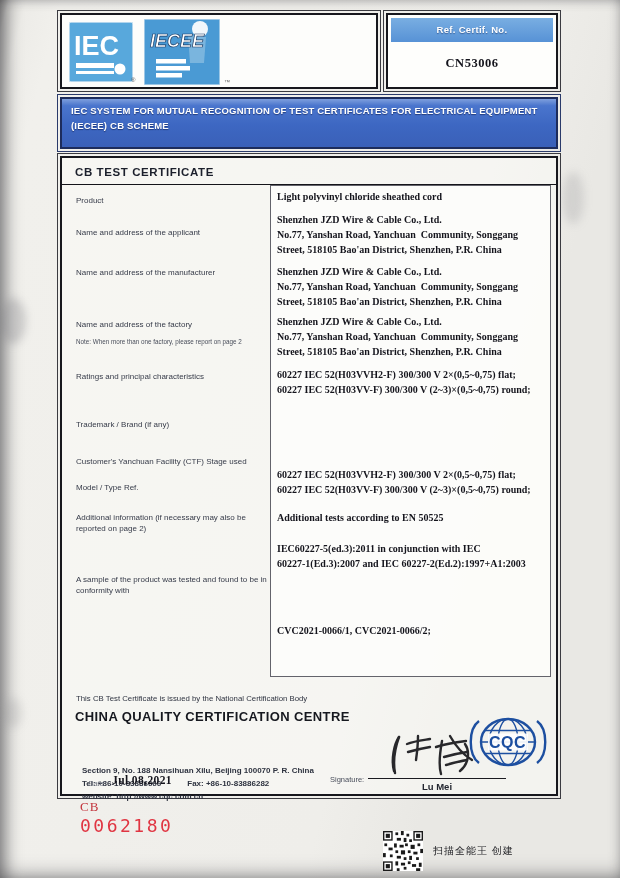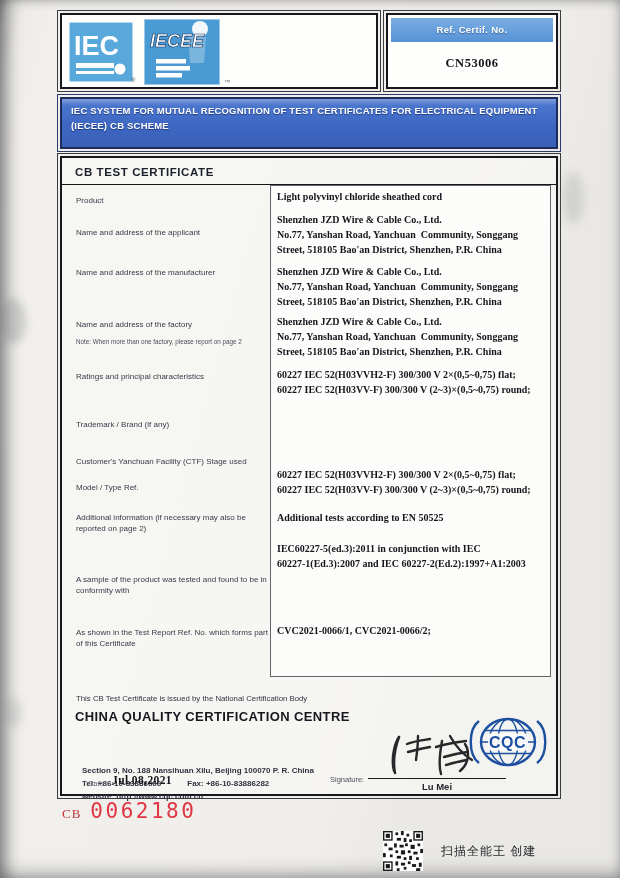--- a/index.html
+++ b/index.html
@@ -96,26 +96,26 @@
 
   .sig-label { position:absolute; left:268px; top:617px; font-size:7.5px; color:#4a4f5c; }
   .sig-line  { position:absolute; left:306px; top:620px; width:138px; border-top:1.8px solid #1a1a20; }
   .sig-name  { position:absolute; left:306px; top:623px; width:138px; text-align:center;
                font-size:9.5px; font-weight:bold; color:#23262f; }
   .sig-script{ position:absolute; left:318px; top:574px; }
 
   .cqc-logo { position:absolute; left:402px; top:556px; }
 
   
-  .cb-line { position:absolute; left:62px; top:799px; display:flex; align-items:baseline; }
+  .cb-line { position:absolute; left:62px; top:799px; display:flex; align-items:baseline;flex-direction:column; }
   .cb-prefix { font-family:"Liberation Serif",serif; font-size:13px; color:#c2343c; letter-spacing:1px; }
-  .cb-number { font-family:"DejaVu Sans Mono",monospace; font-size:21px; color:#e03542; letter-spacing:2.5px; margin-left:9px; }
+  .cb-number { font-family:"DejaVu Sans Mono",monospace; font-size:18px; color:#e03542; letter-spacing:2.5px; margin-left:18px; }
 
   .scan-row { position:absolute; left:383px; top:831px; display:flex; align-items:center; }
-  .scan-text { margin-left:18px; font-size:12px; color:#26262a; letter-spacing:1px; }
+  .scan-text { margin-left:10px; font-size:10px; color:#26262a; letter-spacing:1px; }
 
   .smudge { position:absolute; border-radius:50%; filter:blur(4px); }
   .smudge-a { left:0px; top:298px; width:26px; height:46px; background:rgba(110,112,118,.28); }
   .smudge-b { left:562px; top:172px; width:22px; height:52px; background:rgba(130,132,138,.22); }
   .smudge-c { left:4px; top:698px; width:18px; height:30px; background:rgba(120,122,128,.18); }
 </style>
 </head>
 <body>
 
 <div class="page">
@@ -161,21 +161,20 @@
     <div class="flabel" style="top:70px">Name and address of the applicant</div>
     <div class="flabel" style="top:110px">Name and address of the manufacturer</div>
     <div class="flabel" style="top:162px">Name and address of the factory</div>
     <div class="fnote" style="top:180px">Note: When more than one factory, please report on page 2</div>
     <div class="flabel" style="top:214px">Ratings and principal characteristics</div>
     <div class="flabel" style="top:262px">Trademark / Brand (if any)</div>
     <div class="flabel" style="top:299px">Customer's Yanchuan Facility (CTF) Stage used</div>
     <div class="flabel" style="top:325px">Model / Type Ref.</div>
     <div class="flabel" style="top:355px">Additional information (if necessary may also be reported on page 2)</div>
     <div class="flabel" style="top:417px">A sample of the product was tested and found to be in conformity with</div>
-    <div class="flabel" style="top:470px">As shown in the Test Report Ref. No. which forms part of this Certificate</div>
 
     <div class="value-box">
       <div class="fvalue" style="top:3px">Light polyvinyl chloride sheathed cord</div>
       <div class="fvalue" style="top:26px">Shenzhen JZD Wire &amp; Cable Co., Ltd.
 No.77, Yanshan Road, Yanchuan  Community, Songgang
 Street, 518105 Bao'an District, Shenzhen, P.R. China</div>
       <div class="fvalue" style="top:78px">Shenzhen JZD Wire &amp; Cable Co., Ltd.
 No.77, Yanshan Road, Yanchuan  Community, Songgang
 Street, 518105 Bao'an District, Shenzhen, P.R. China</div>
       <div class="fvalue" style="top:128px">Shenzhen JZD Wire &amp; Cable Co., Ltd.

